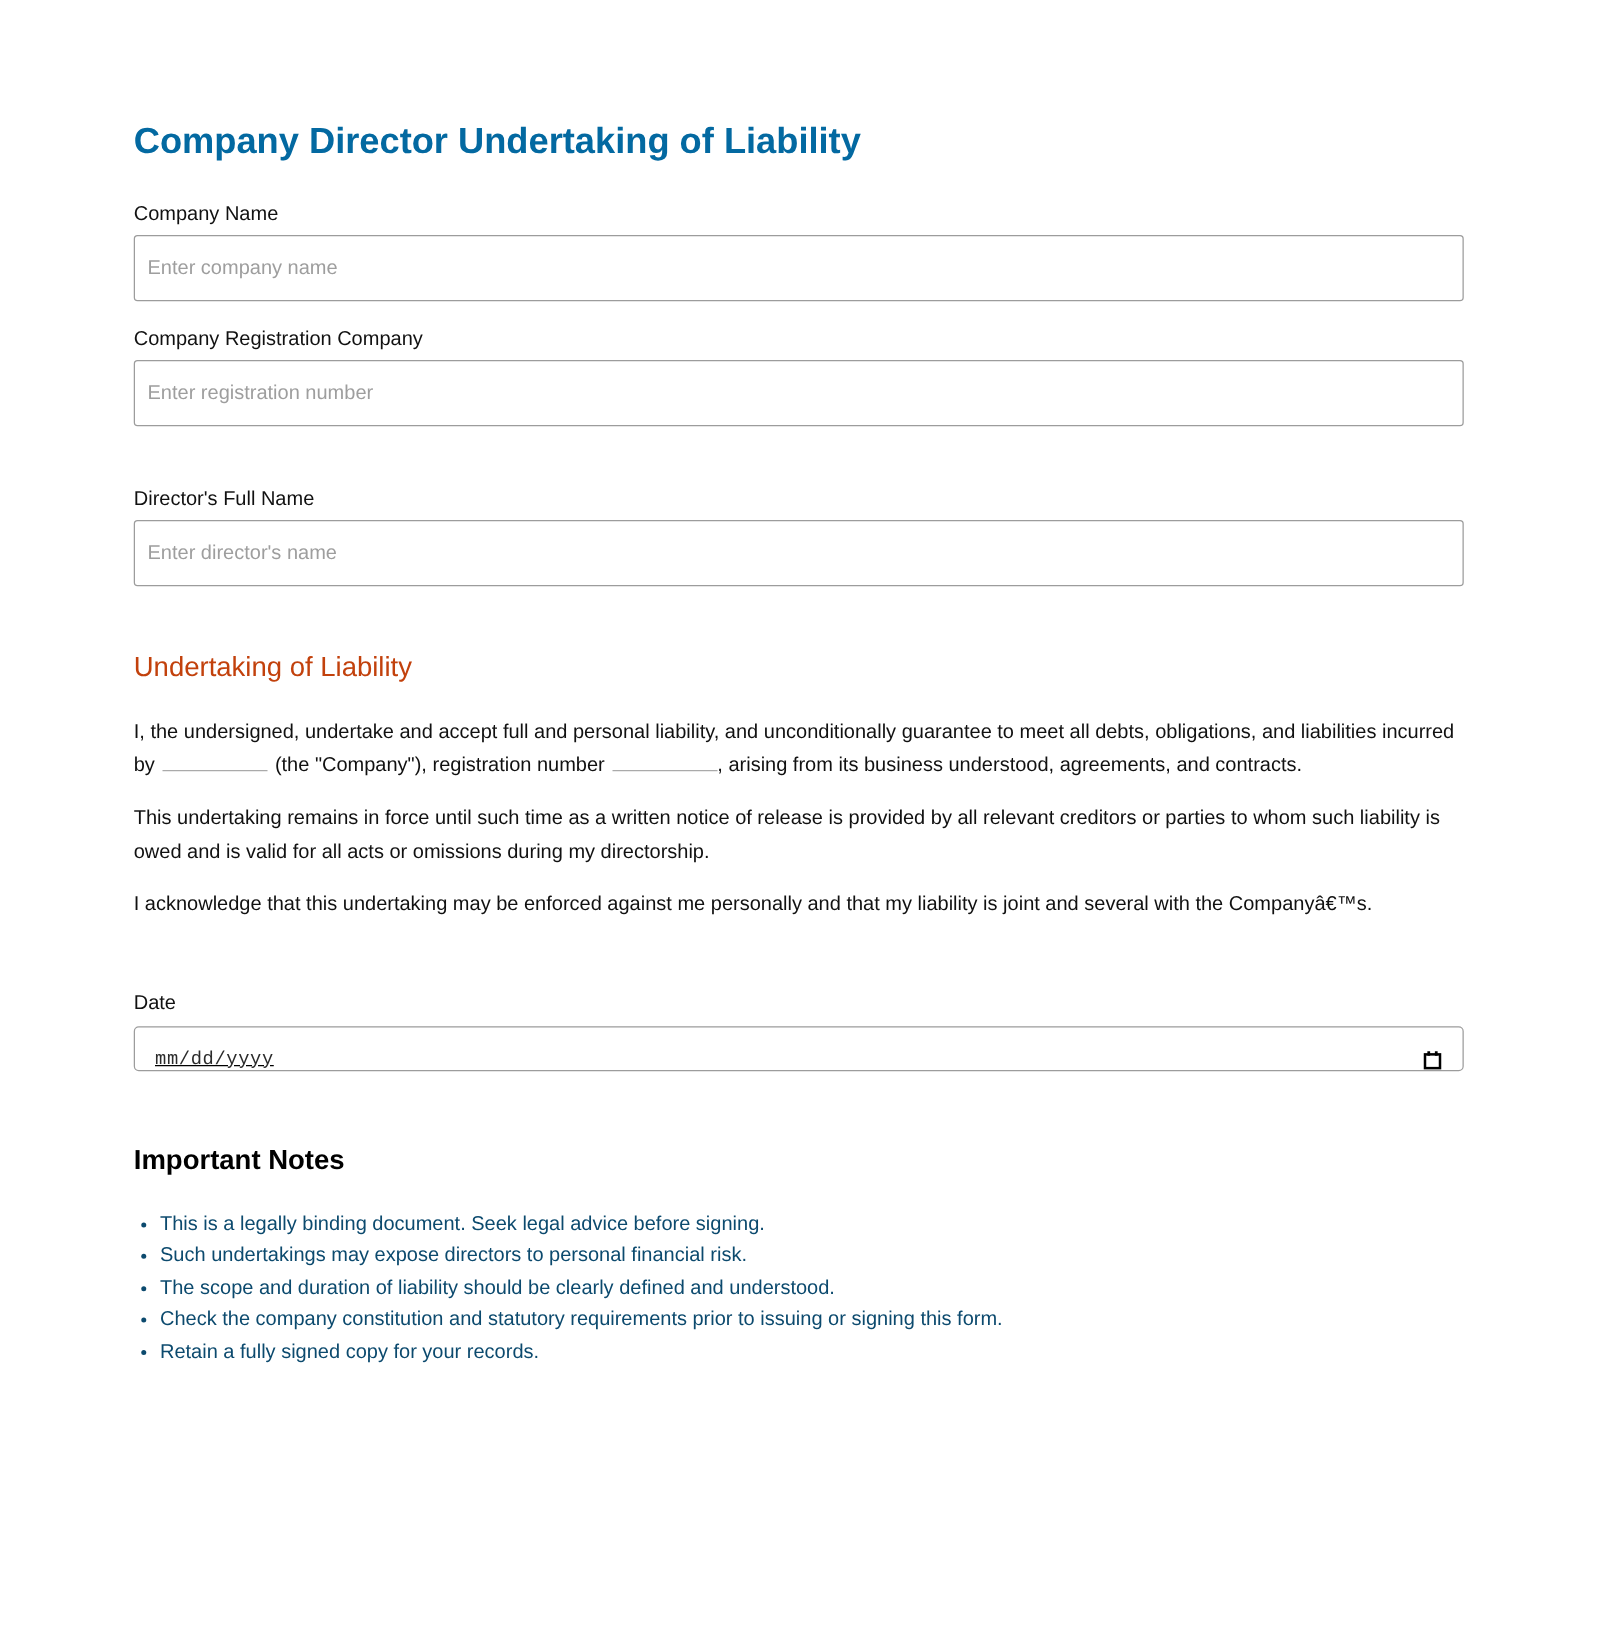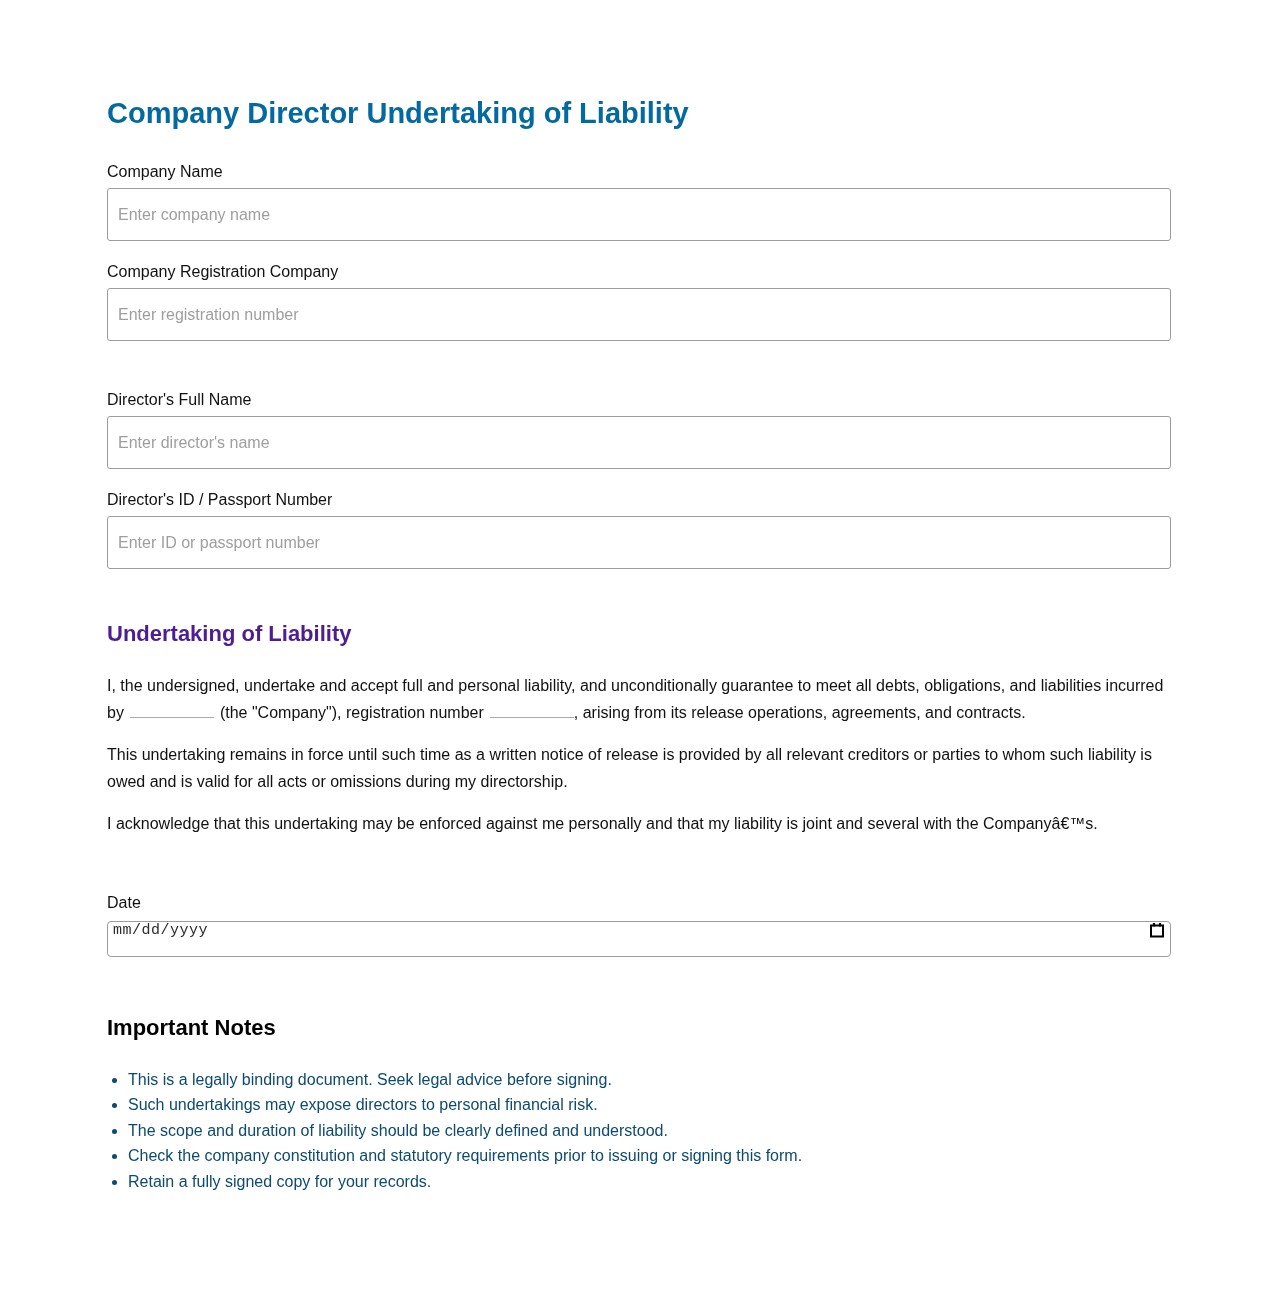--- a/index.html
+++ b/index.html
@@ -38,23 +38,23 @@
     font-size: 16px;
     font-family: "Liberation Sans", sans-serif;
     color: #222;
     outline: none;
     background: #fff;
   }
   .field input[type="text"]::placeholder { color: #9e9e9e; }
   .group-gap { height: 28px; }
   h2.section-heading {
     font-size: 22px;
-    font-weight: bold;
+    font-weight: normal;
     margin: 52px 0 26px 0;
-    color: #4c1d95;
+    color: #c2410c;
   }
   .legal p {
     font-size: 16px;
     line-height: 26.5px;
     margin: 0 0 16px 0;
     color: #111;
   }
   .blank {
     display: inline-block;
     width: 84px;
@@ -75,25 +75,26 @@
     font-size: 16px;
     color: #111;
     margin-bottom: 9px;
   }
   .date-input {
     width: 100%;
     height: 36px;
     border: 1px solid #9c9c9c;
     border-radius: 4px;
     display: flex;
-    align-items: flex-start;
+    align-items: flex-end;
     justify-content: space-between;
-    padding: 0 5px;
+    padding: 0 16px;
     background: #fff;
     cursor: text;
+    text-decoration: underline;
   }
   .date-value {
     font-family: "Liberation Mono", "DejaVu Sans Mono", monospace;
     font-size: 15px;
     letter-spacing: 0.5px;
     color: #2b2b2b;
   }
   .calendar-icon { display: flex; align-items: center; cursor: pointer; }
   .sig-line {
     height: 41px;
@@ -131,29 +132,25 @@
     <input type="text" placeholder="Enter registration number" style="">
   </div>
 
   <div class="group-gap"></div>
 
   <div class="field">
     <label class="f-label">Director's Full Name</label>
     <input type="text" placeholder="Enter director's name" style="">
   </div>
 
-  <div class="field">
-    <label class="f-label">Director's ID / Passport Number</label>
-    <input type="text" placeholder="Enter ID or passport number" style="">
-  </div>
 
   <div class="legal">
     <h2 class="section-heading">Undertaking of Liability</h2>
 
-    <p><span>I, the undersigned, undertake and accept full and personal liability, and unconditionally guarantee to meet all debts, obligations, and liabilities incurred by</span><span class="blank gap-right"></span><span>(the "Company"), registration number</span><span class="blank"></span><span>, arising from its release operations, agreements, and contracts.</span></p>
+    <p><span>I, the undersigned, undertake and accept full and personal liability, and unconditionally guarantee to meet all debts, obligations, and liabilities incurred by</span><span class="blank gap-right"></span><span>(the "Company"), registration number</span><span class="blank"></span><span>, arising from its business understood, agreements, and contracts.</span></p>
 
     <p>This undertaking remains in force until such time as a written notice of release is provided by all relevant creditors or parties to whom such liability is owed and is valid for all acts or omissions during my directorship.</p>
 
     <p>I acknowledge that this undertaking may be enforced against me personally and that my liability is joint and several with the Companyâ€™s.</p>
   </div>
 
   <div class="sign-row">
     <div class="sign-col">
       <label class="f-label">Date</label>
       <div class="date-input">

